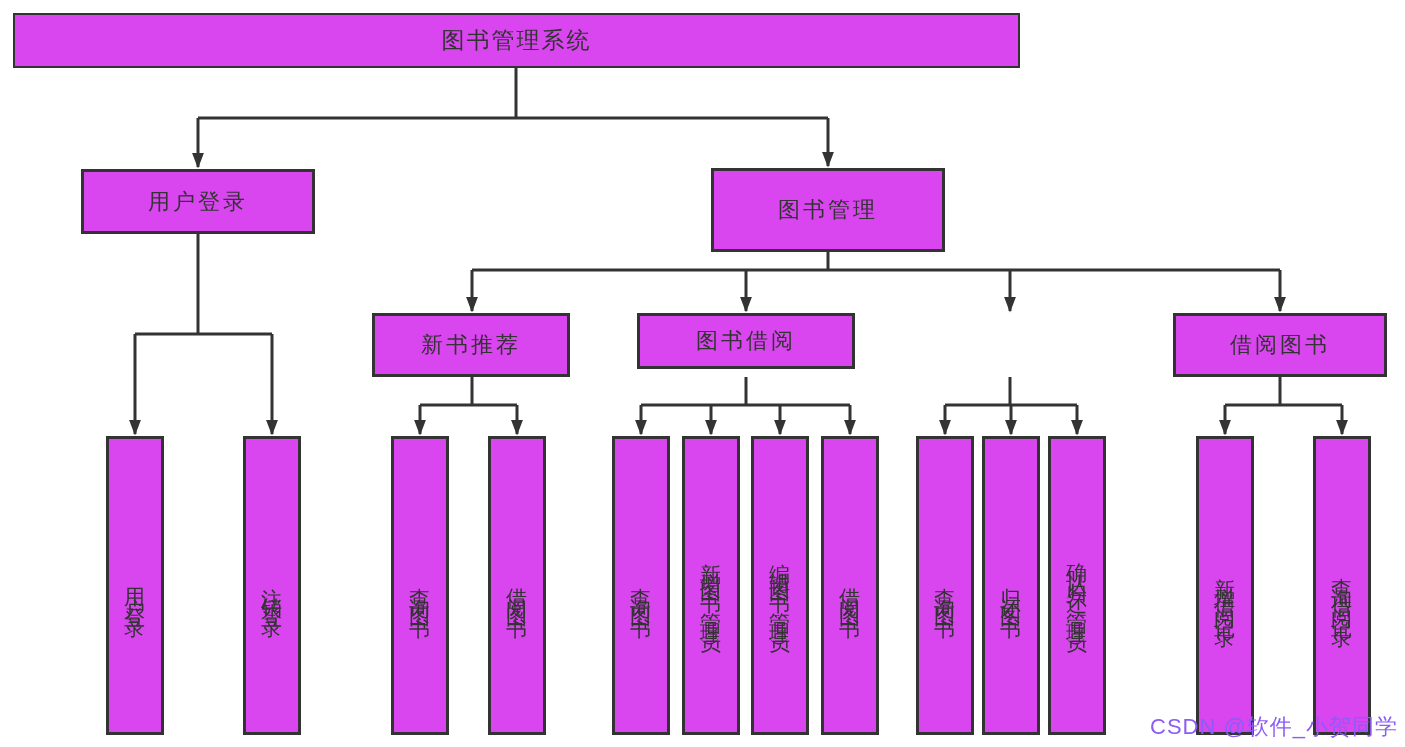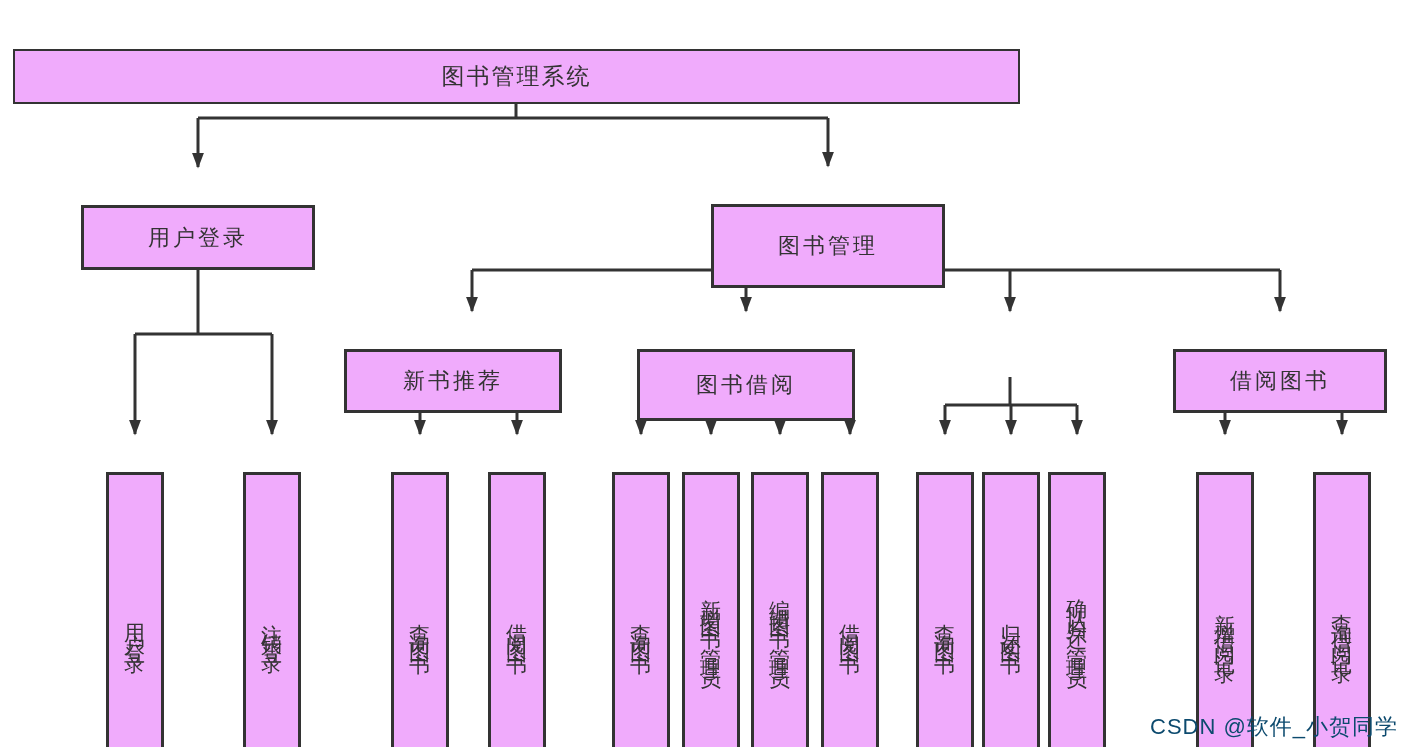--- a/index.html
+++ b/index.html
@@ -2,33 +2,33 @@
 <html><head>
 <meta charset="utf-8">
 <style>
   html,body{margin:0;padding:0;background:#ffffff;}
   .stage{
     position:relative;width:1405px;height:747px;background:#ffffff;
     font-family:"Liberation Sans","DejaVu Sans",sans-serif;color:#333333;overflow:hidden;
   }
   svg.wires{position:absolute;left:0;top:0;width:1405px;height:747px;}
   .box{
-    position:absolute;background:#f0abfc;border:3px solid #333333;box-sizing:border-box;
-    display:flex;align-items:center;justify-content:center;margin-top:36px;
+    position:absolute;background:#d946ef;border:3px solid #333333;box-sizing:border-box;
+    display:flex;align-items:center;justify-content:center;
   }
   .hbox{font-size:22px;letter-spacing:3px;}
   .root{border-width:2px;font-size:23px;letter-spacing:2px;}
   .vbox{top:436px;width:58px;height:299px;}
   .vl{
     writing-mode:vertical-rl;text-orientation:mixed;
     font-size:21px;letter-spacing:10px;line-height:1;margin-bottom:-10px;white-space:nowrap;
   }
   .watermark{
     position:absolute;left:1150px;top:712px;font-size:22px;letter-spacing:1px;
-    color:#0c4a6e;z-index:5;white-space:nowrap;
+    color:#8b5cf6;z-index:5;white-space:nowrap;
   }
 </style>
 </head>
 <body>
 
 <div class="stage">
 
   <svg class="wires" viewBox="0 0 1405 747" xmlns="http://www.w3.org/2000/svg">
     <defs>
       <marker id="arw" markerUnits="userSpaceOnUse" markerWidth="16" markerHeight="21" viewBox="0 0 21 16" refX="19" refY="8" orient="auto">
@@ -83,24 +83,24 @@
     <span>图书管理系统</span>
   </div>
 
   <div class="box hbox" style="left:81px;top:169px;width:234px;height:65px">
     <span>用户登录</span>
   </div>
   <div class="box hbox" style="left:711px;top:168px;width:234px;height:84px">
     <span>图书管理</span>
   </div>
 
-  <div class="box hbox" style="left:344px;top:313px;width:218px;height:64px">
+  <div class="box hbox" style="left:372px;top:313px;width:198px;height:64px">
     <span>新书推荐</span>
   </div>
-  <div class="box hbox" style="left:637px;top:313px;width:218px;height:72px">
+  <div class="box hbox" style="left:637px;top:313px;width:218px;height:56px">
     <span>图书借阅</span>
   </div>
   <div class="box hbox" style="left:1173px;top:313px;width:214px;height:64px">
     <span>借阅图书</span>
   </div>
 
   <div class="box vbox" style="left:106px">
     <span class="vl">用户登录</span>
   </div>
   <div class="box vbox" style="left:243px">

